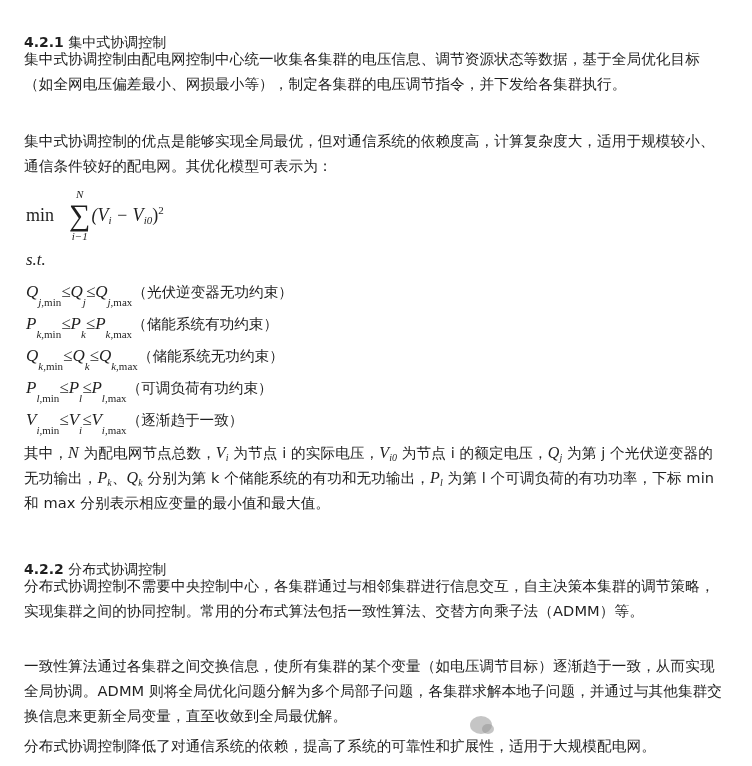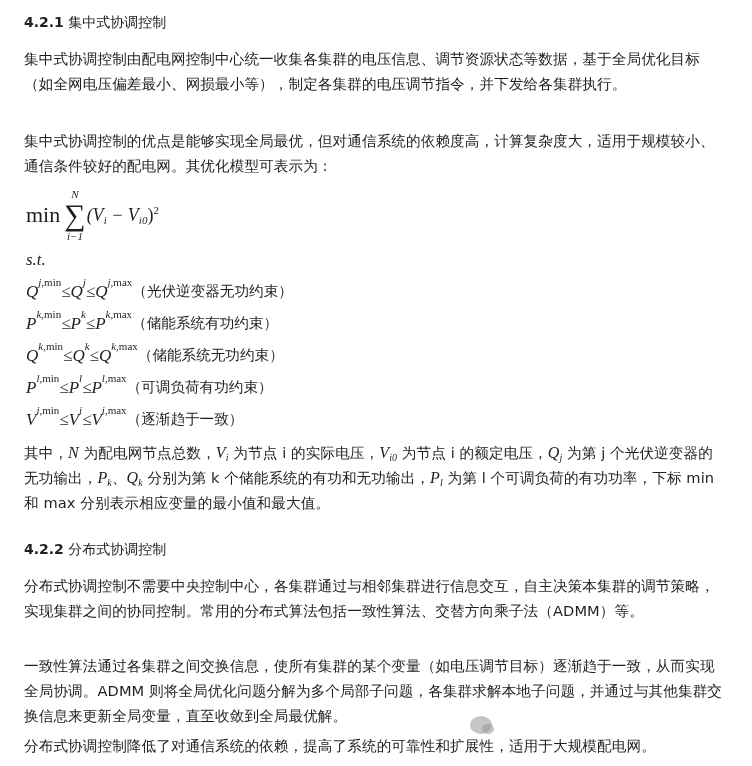--- a/index.html
+++ b/index.html
@@ -4,50 +4,50 @@
   <style>
     html, body { margin: 0; padding: 0; background: #ffffff; }
     body {
       width: 752px; height: 766px; overflow: hidden; position: relative;
       font-family: "DejaVu Sans", "Liberation Sans", sans-serif;
       color: #1f1f1f;
     }
     .page { position: absolute; left: 24px; top: 0; width: 700px; }
     .h4 {
       position: absolute; left: 0;
-      font-size: 14px; font-weight: normal; color: #1f1f1f; white-space: nowrap;
+      font-size: 14px; font-weight: normal; color: #1f1f1f; white-space: nowrap; margin-top: 20px;
     }
     .h4 .num { font-weight: bold; }
     .para {
       position: absolute; left: 0; width: 700px;
       font-size: 14.6px; line-height: 25px; color: #1f1f1f;
       letter-spacing: 0.1px;
     }
     .math {
       font-family: "Liberation Serif", "DejaVu Serif", serif;
       font-style: italic;
       font-size: 17px;
     }
     .math .up { font-style: normal; }
     .math sub { font-size: 11px; vertical-align: -3px; line-height: 0; }
     .math sub .up { font-style: normal; }
     .math sup { font-size: 11px; vertical-align: 7px; line-height: 0; }
     .mline {
       position: absolute; left: 2px; white-space: nowrap;
-      display: flex; align-items: flex-start;
+      display: flex; align-items: flex-end;
     }
     .mline .note {
       font-family: "DejaVu Sans", "Liberation Sans", sans-serif;
       font-style: normal; font-size: 14.6px; color: #1f1f1f; 
     }
     .sumblock {
       position: absolute; left: 2px; top: 180px; height: 70px;
       display: flex; align-items: center;
     }
-    .sumblock .min { font-style: normal; font-size: 22px; margin-right: 3px; }
+    .sumblock .min { font-style: normal; font-size: 18px; margin-right: 14px; }
     .sigma {
       display: inline-flex; flex-direction: column; align-items: center;
       margin: 0 1px;
     }
     .sigma .lim { font-size: 11px; line-height: 12px; }
     .sigma .sym { font-size: 30px; line-height: 30px; font-style: normal; }
     .sumblock .body { font-size: 18px; }
     .im { font-family: "Liberation Serif", "DejaVu Serif", serif; font-style: italic; font-size: 16px; }
     .im sub { font-size: 10px; vertical-align: -3px; line-height: 0; }
     .watermark {

